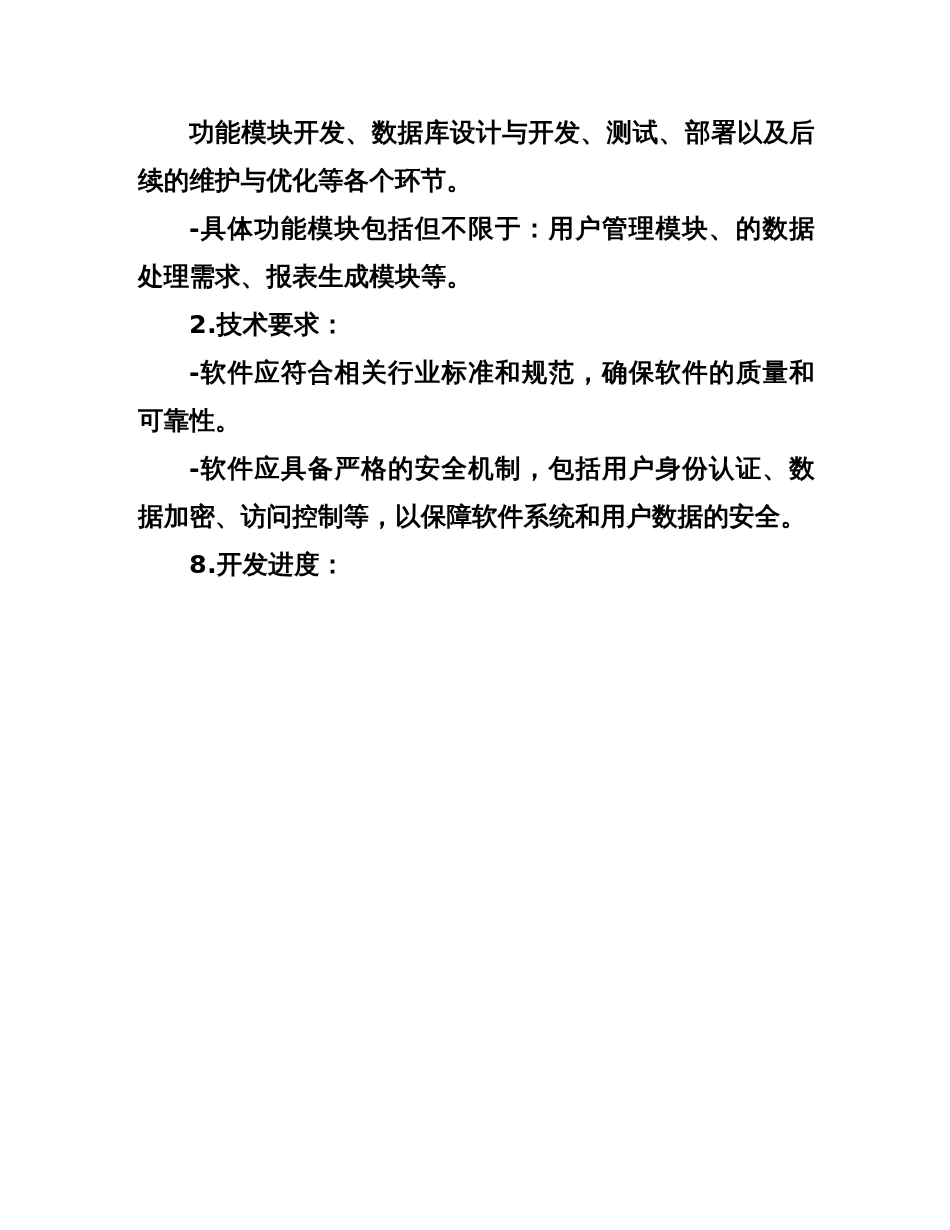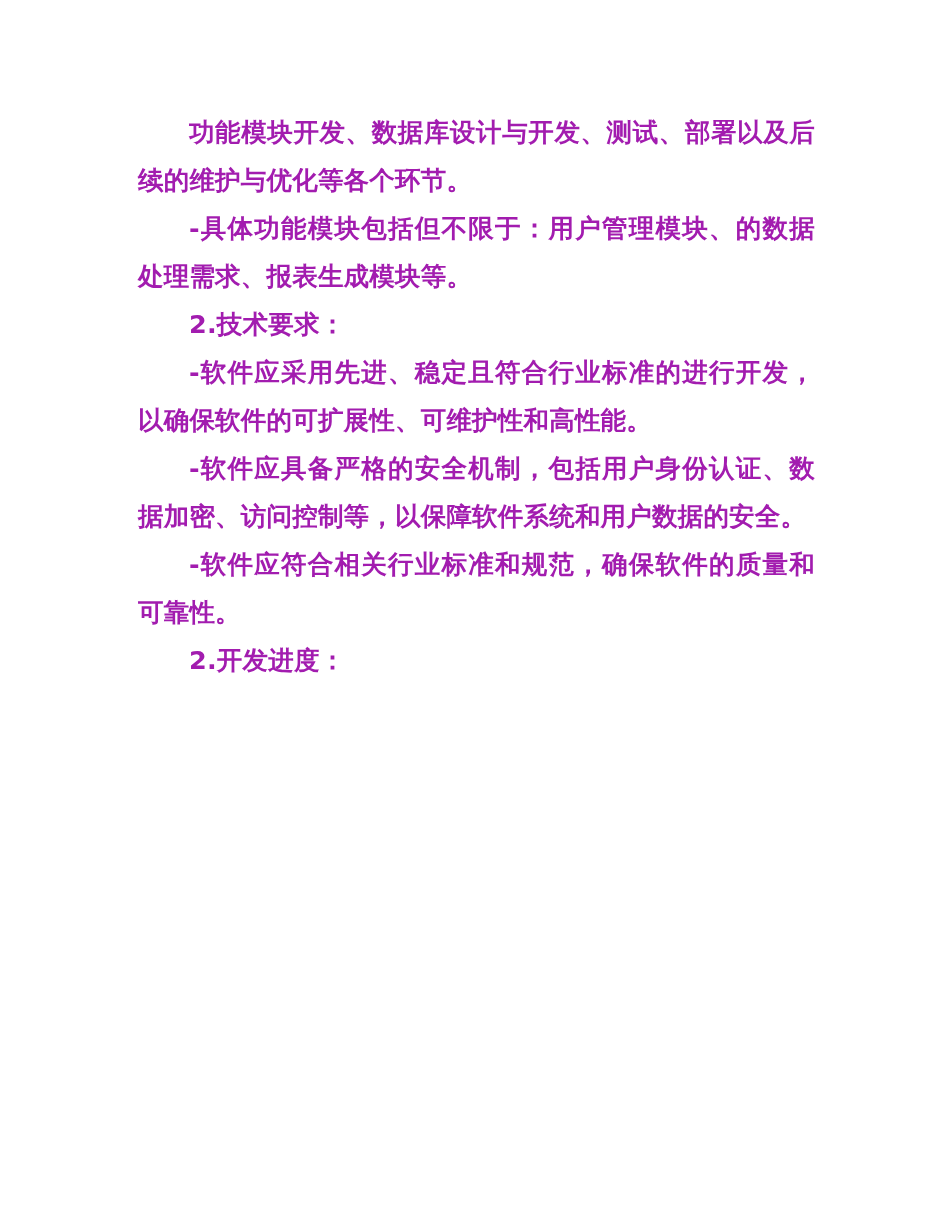--- a/index.html
+++ b/index.html
@@ -31,21 +31,21 @@
   }
   .para {
     margin: 0;
     font-size: 25.5px;
     line-height: 48px;
     letter-spacing: 0.2px;
     text-align: justify;
     text-justify: inter-ideograph;
     word-break: break-all;
     font-weight: 600;
-    color: #a21caf;
+    color: #000000;
     white-space: pre-wrap;
   }
   .para.indent {
     text-indent: 51px;
   }
   .para + .para {
     margin-top: 0px;
   }
   .blank {
     text-decoration: underline;
@@ -58,19 +58,18 @@
 </style>
 </head>
 <body>
 
 <div class="page">
   <div class="page-header-zone"></div>
   <div class="doc-body" id="doc-body">
       <p class="para indent"><span>功能模块开发、数据库设计与开发、测试、部署以及后续的维护与优化等各个环节。</span></p>
       <p class="para indent"><span>-具体功能模块包括但不限于：用户管理模块、的数据处理需求、报表生成模块等。</span></p>
       <p class="para indent"><span>2.技术要求：</span></p>
-      <p class="para indent"><span>-软件应采用先进、稳定且符合行业标准的进行开发，以确保软件的可扩展性、可维护性和高性能。</span></p>
+      <p class="para indent"><span>-软件应符合相关行业标准和规范，确保软件的质量和可靠性。</span></p>
       <p class="para indent"><span>-软件应具备严格的安全机制，包括用户身份认证、数据加密、访问控制等，以保障软件系统和用户数据的安全。</span></p>
-      <p class="para indent"><span>-软件应符合相关行业标准和规范，确保软件的质量和可靠性。</span></p>
-      <p class="para indent"><span>2.开发进度：</span></p>
+      <p class="para indent"><span>8.开发进度：</span></p>
     </div>
   <div class="page-footer-zone"></div>
 </div>
 
 </body></html>

